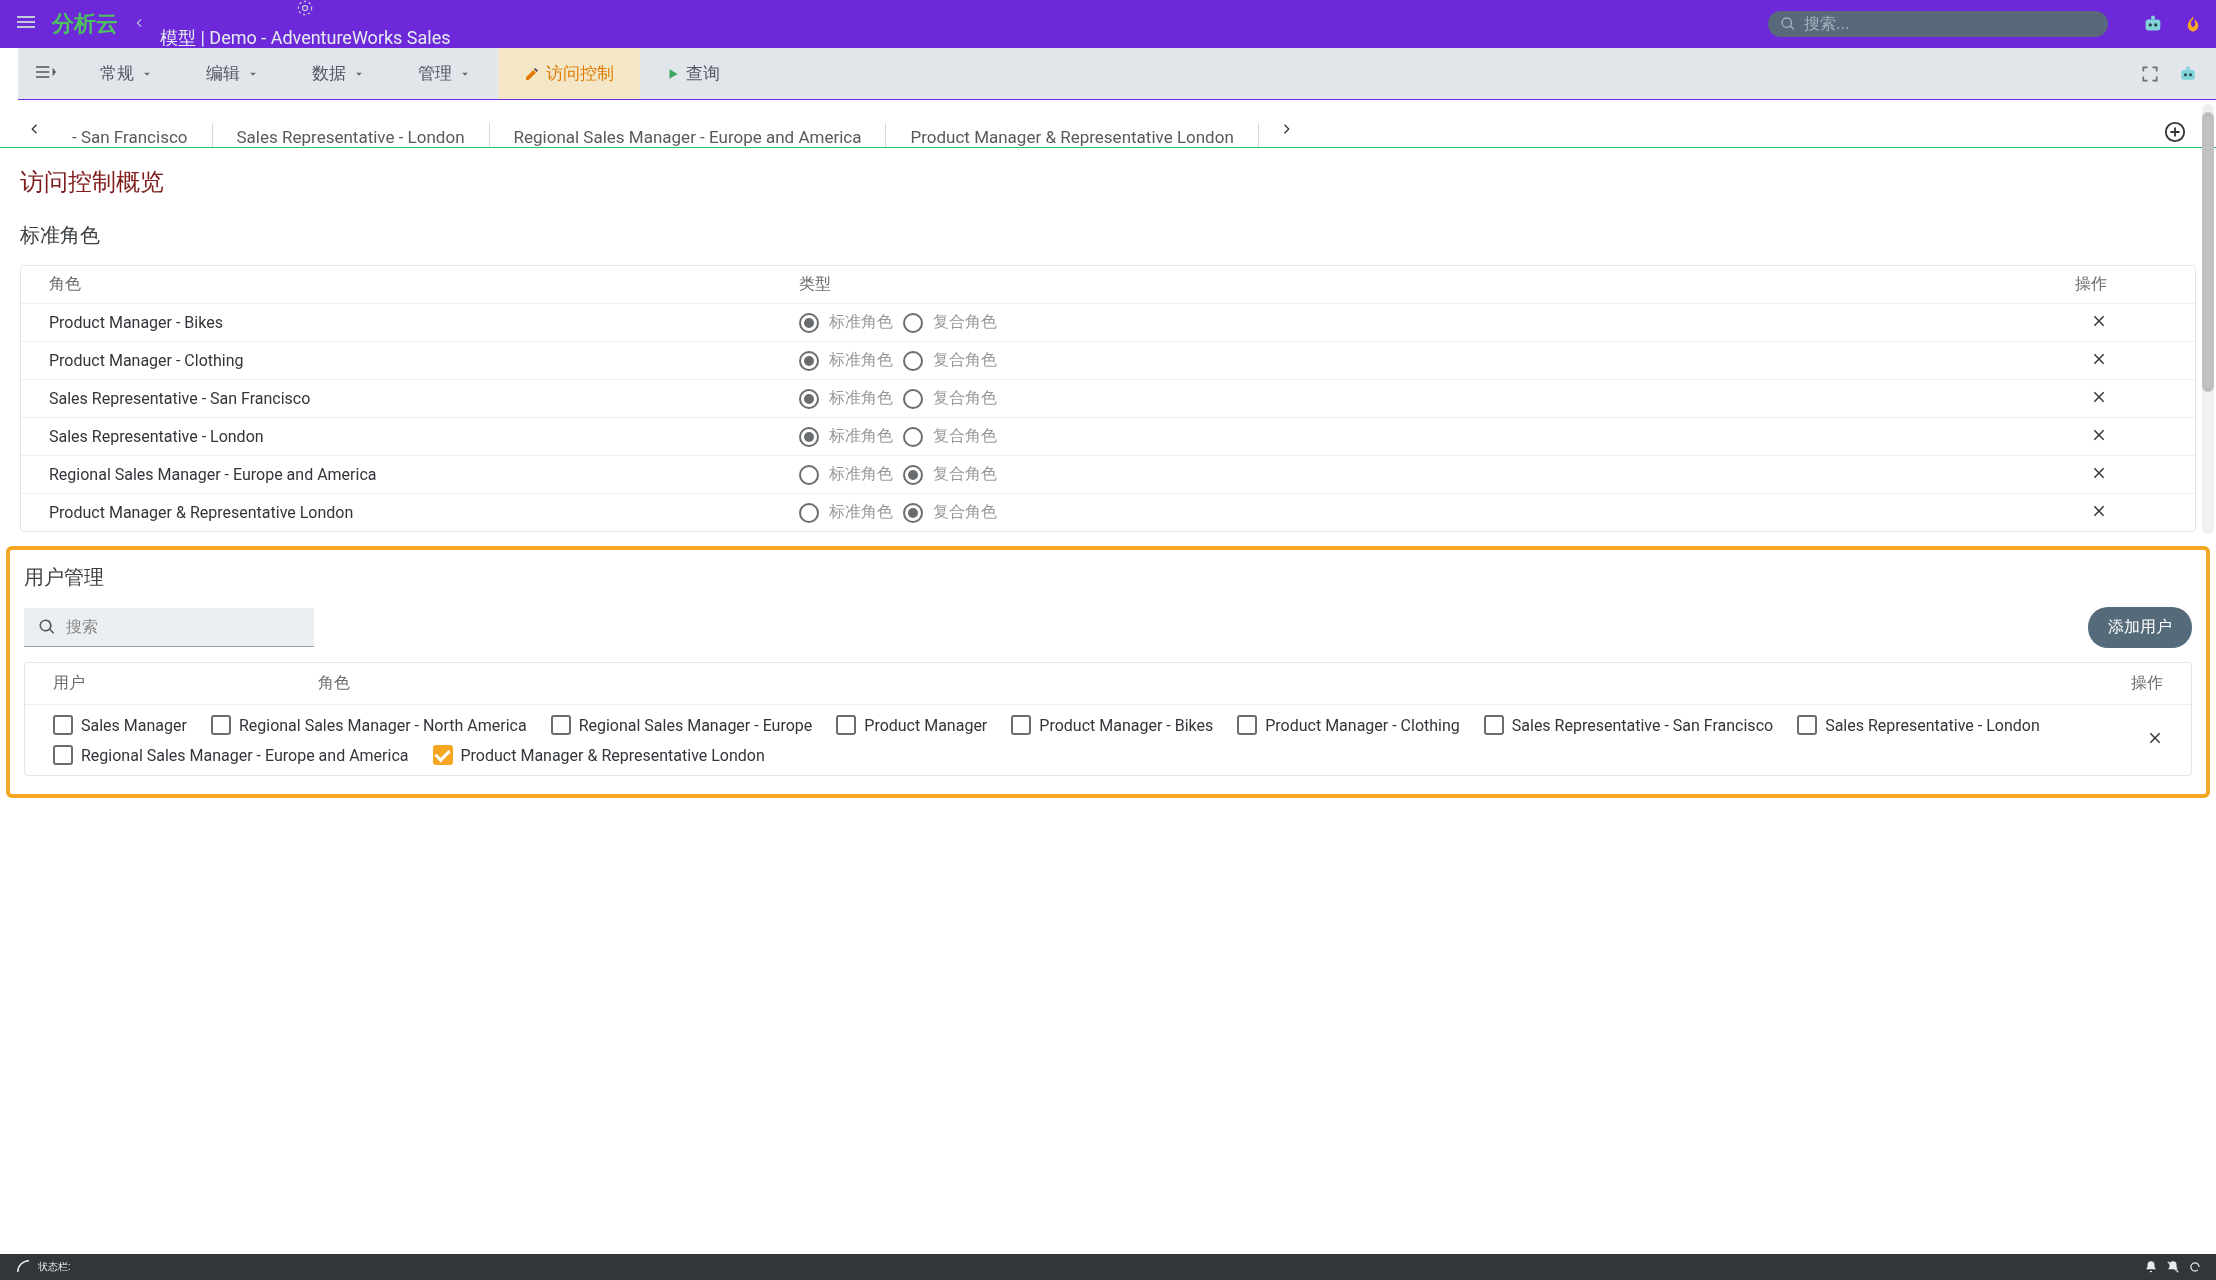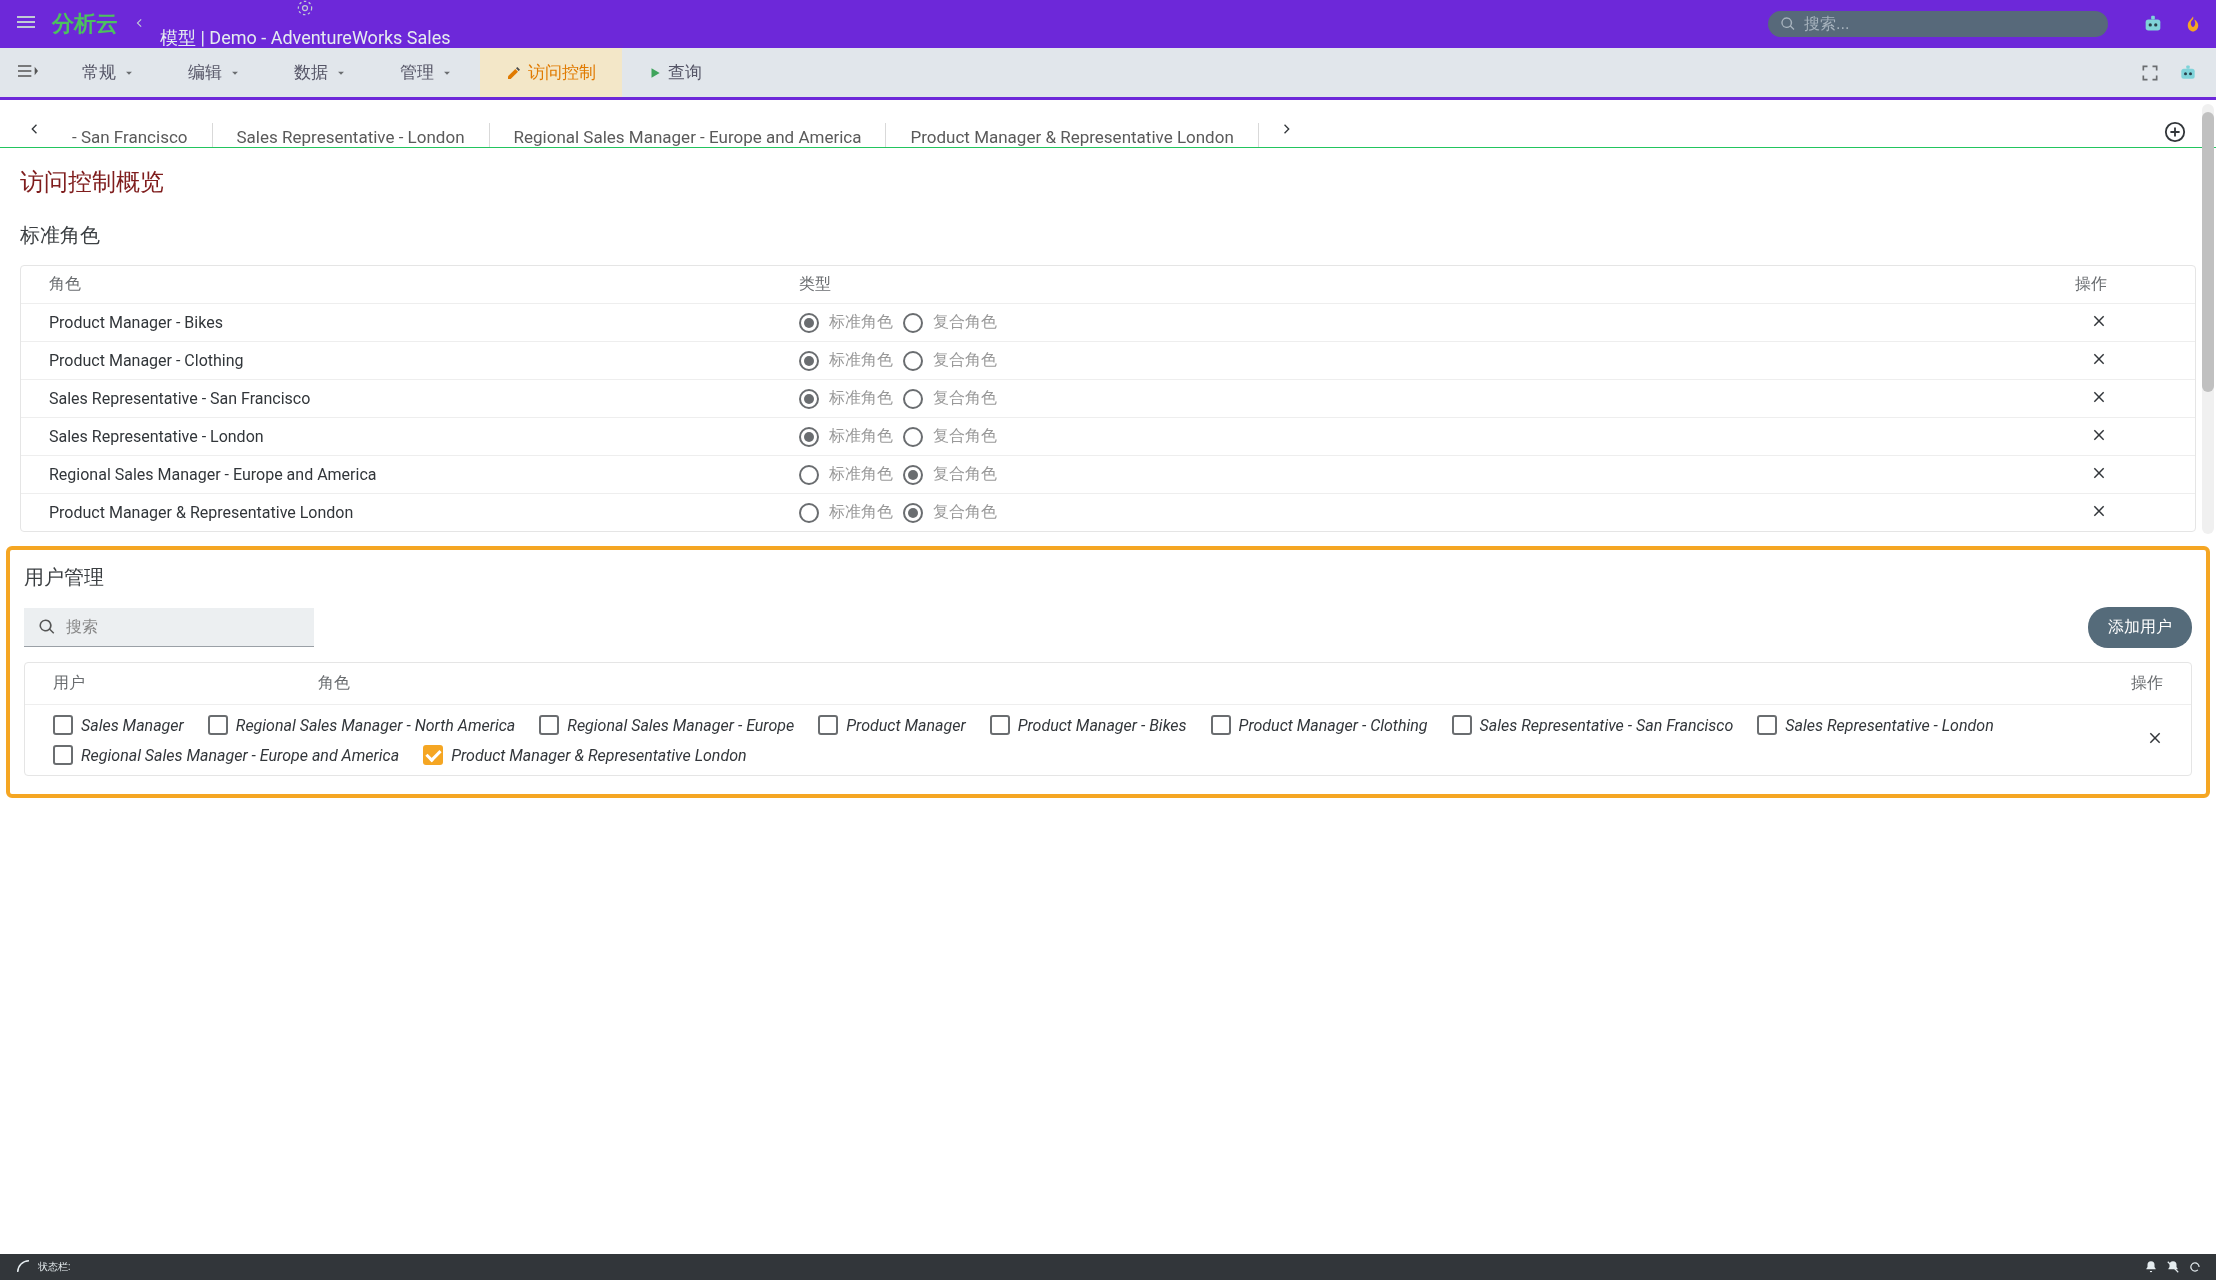--- a/index.html
+++ b/index.html
@@ -16,21 +16,21 @@
   .flex-spacer { flex: 1; }
   .search-top { display: flex; align-items: center; background: #57697a; border-radius: 13px; padding: 4px 12px; gap: 8px; min-width: 340px; }
   .search-top svg { width: 16px; height: 16px; fill: #a6b2bd; }
   .search-top input { background: transparent; border: none; outline: none; color: #e5ecef; font-size: 16px; flex: 1; }
   .search-top input::placeholder { color: #a6b2bd; }
   .header-icons { display: flex; align-items: center; gap: 20px; margin-left: 20px; }
   .robot-icon { width: 22px; height: 22px; }
   .flame-icon { width: 18px; height: 24px; }
 
   
-  .menu-bar { height: 52px; background: #e1e6eb; display: flex; align-items: center; padding: 0 ; border-bottom: 3px solid #6d28d9; }
+  .menu-bar { height: 52px; background: #e1e6eb; display: flex; align-items: center; padding: 0 ; border-bottom: 1px solid #6d28d9; margin-left: 18px; }
   .menu-toggle { padding: 0 18px; }
   .menu-toggle svg { width: 20px; height: 14px; }
   .menu-item { display: flex; align-items: center; gap: 6px; padding: 0 26px; height: 100%; font-size: 17px; color: #556; cursor: pointer; }
   .menu-item.active { background: #f3e7c8; color: #e07a00; }
   .menu-item svg.chev { width: 14px; height: 14px; fill: #6a6d70; }
   .menu-item svg.pencil { width: 16px; height: 16px; }
   .menu-item svg.play { width: 14px; height: 14px; fill: #3fa45b; }
   .menu-right { margin-left: auto; display:flex; align-items:center; gap: 18px; padding-right: 18px;}
   .menu-right svg { width: 20px; height: 20px;}
 
@@ -76,21 +76,21 @@
   .ucol-role { flex: 1; }
   .ucol-action { flex: 0 0 80px; text-align:right; }
   .user-row { display:flex; padding: 10px 28px; border-top:1px solid #eee; align-items:center; }
   .user-info { display:flex; align-items:center; gap: 12px; flex: 0 0 265px; }
   .avatar-wrap { position:relative; }
   .avatar { width:42px; height:42px; }
   .presence { position:absolute; bottom:0; right:0; width:10px; height:10px; background:#3fa45b; border-radius:50%; border:2px solid #fff; }
   .user-text .name { font-size:16px; }
   .user-text .email { font-size:15px; color:#888; }
   .role-checks { flex:1; display:flex; flex-wrap:wrap; gap: 10px 24px; }
-  .check-item { display:flex; align-items:center; gap:8px; font-size:16px; white-space:nowrap;font-style:italic; }
+  .check-item { display:flex; align-items:center; gap:8px; font-size:16px; white-space:nowrap; }
   .checkbox { width:20px; height:20px; border:2px solid #6a6d70; border-radius:3px; display:inline-flex; align-items:center; justify-content:center; }
   .checkbox.checked { background:#f5a623; border-color:#f5a623; }
   .checkbox.checked::after { content:''; width:6px; height:11px; border:solid #fff; border-width:0 3px 3px 0; transform: rotate(45deg); margin-bottom:3px; }
   .row-close { flex:0 0 80px; display:flex; justify-content:flex-end; }
 
   
   .status-bar { height: 26px; background:#32363a; color:#e5ecef; display:flex; align-items:center; padding: 4px 14px; font-size:10px; margin-top:auto; }
   .status-bar .left-arc svg { width:18px; height:18px; fill:#e5ecef; margin-right:6px; }
   .status-right { margin-left:auto; display:flex; gap:8px; }
   .status-right svg { width:14px; height:14px; fill:#e5ecef; }

